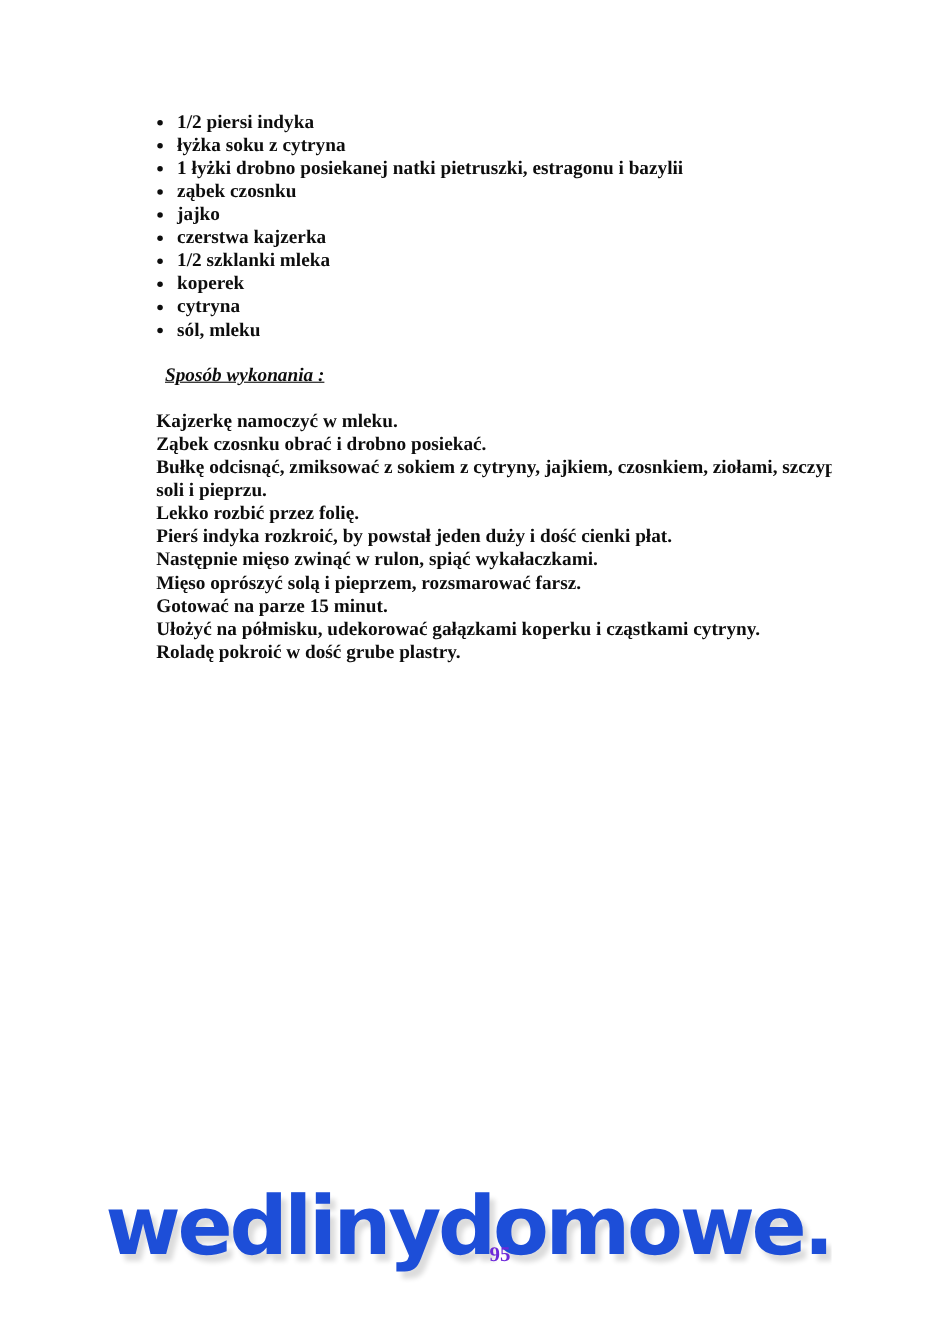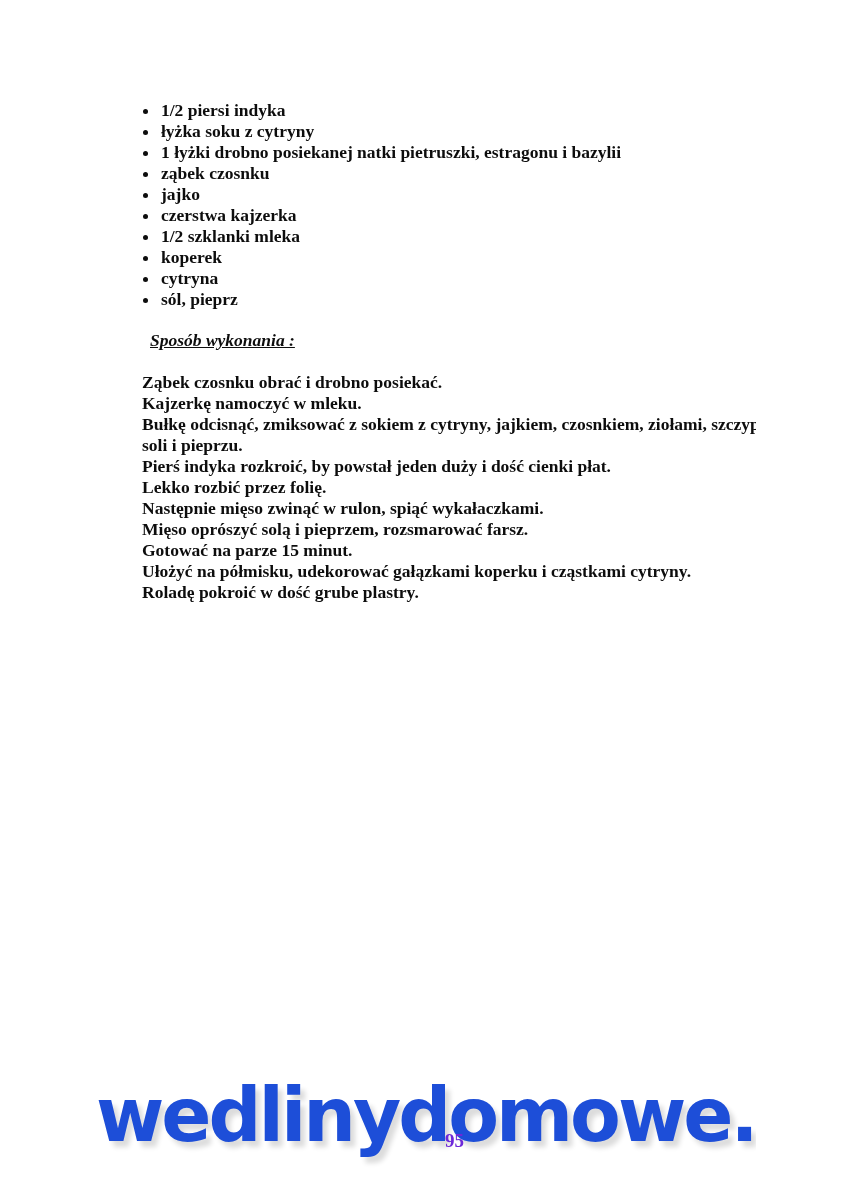--- a/index.html
+++ b/index.html
@@ -76,39 +76,39 @@
     color: #6d28d9;
   }
 </style>
 </head>
 <body>
 
 <div class="page">
 
   <ul class="ingredients">
       <li>1/2 piersi indyka</li>
-      <li>łyżka soku z cytryny</li>
+      <li>łyżka soku z cytryna</li>
       <li>1 łyżki drobno posiekanej natki pietruszki, estragonu i bazylii</li>
       <li>ząbek czosnku</li>
       <li>jajko</li>
       <li>czerstwa kajzerka</li>
       <li>1/2 szklanki mleka</li>
       <li>koperek</li>
       <li>cytryna</li>
-      <li>sól, pieprz</li>
+      <li>sól, mleku</li>
     </ul>
 
   <h2 class="method-heading">Sposób wykonania :</h2>
 
   <div class="steps">
+      <p>Kajzerkę namoczyć w mleku.</p>
       <p>Ząbek czosnku obrać i drobno posiekać.</p>
-      <p>Kajzerkę namoczyć w mleku.</p>
       <p>Bułkę odcisnąć, zmiksować z sokiem z cytryny, jajkiem, czosnkiem, ziołami, szczyptą soli i pieprzu.</p>
+      <p>Lekko rozbić przez folię.</p>
       <p>Pierś indyka rozkroić, by powstał jeden duży i dość cienki płat.</p>
-      <p>Lekko rozbić przez folię.</p>
       <p>Następnie mięso zwinąć w rulon, spiąć wykałaczkami.</p>
       <p>Mięso oprószyć solą i pieprzem, rozsmarować farsz.</p>
       <p>Gotować na parze 15 minut.</p>
       <p>Ułożyć na półmisku, udekorować gałązkami koperku i cząstkami cytryny.</p>
       <p>Roladę pokroić w dość grube plastry.</p>
     </div>
 
   <div class="watermark">wedlinydomowe.pl</div>
 
   <div class="page-number">95</div>

